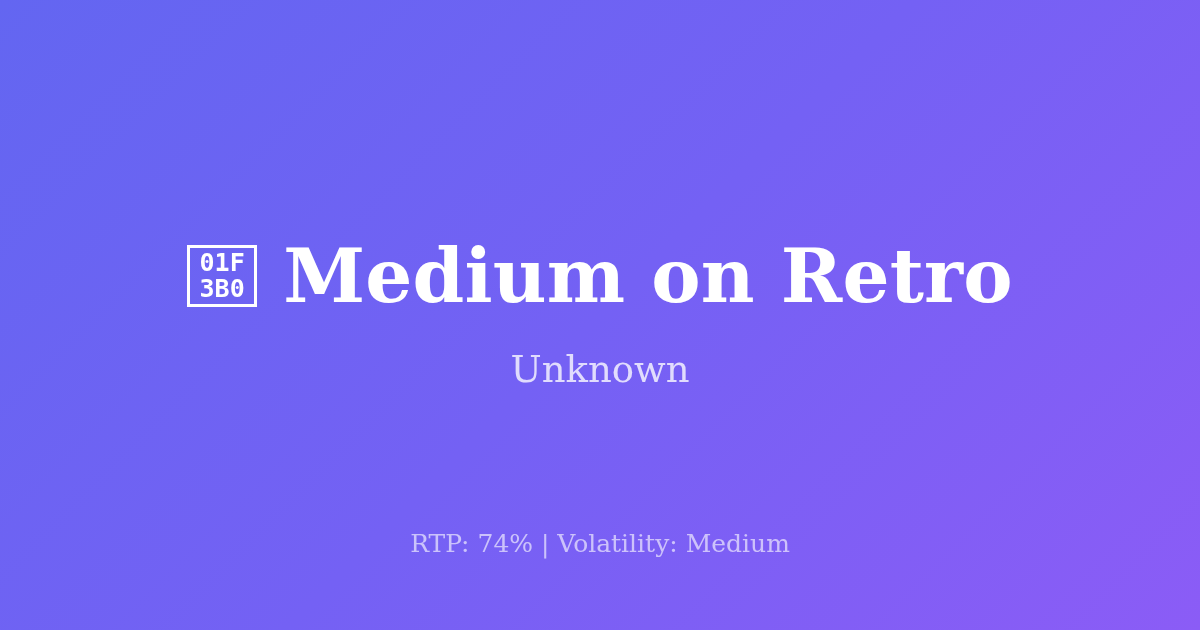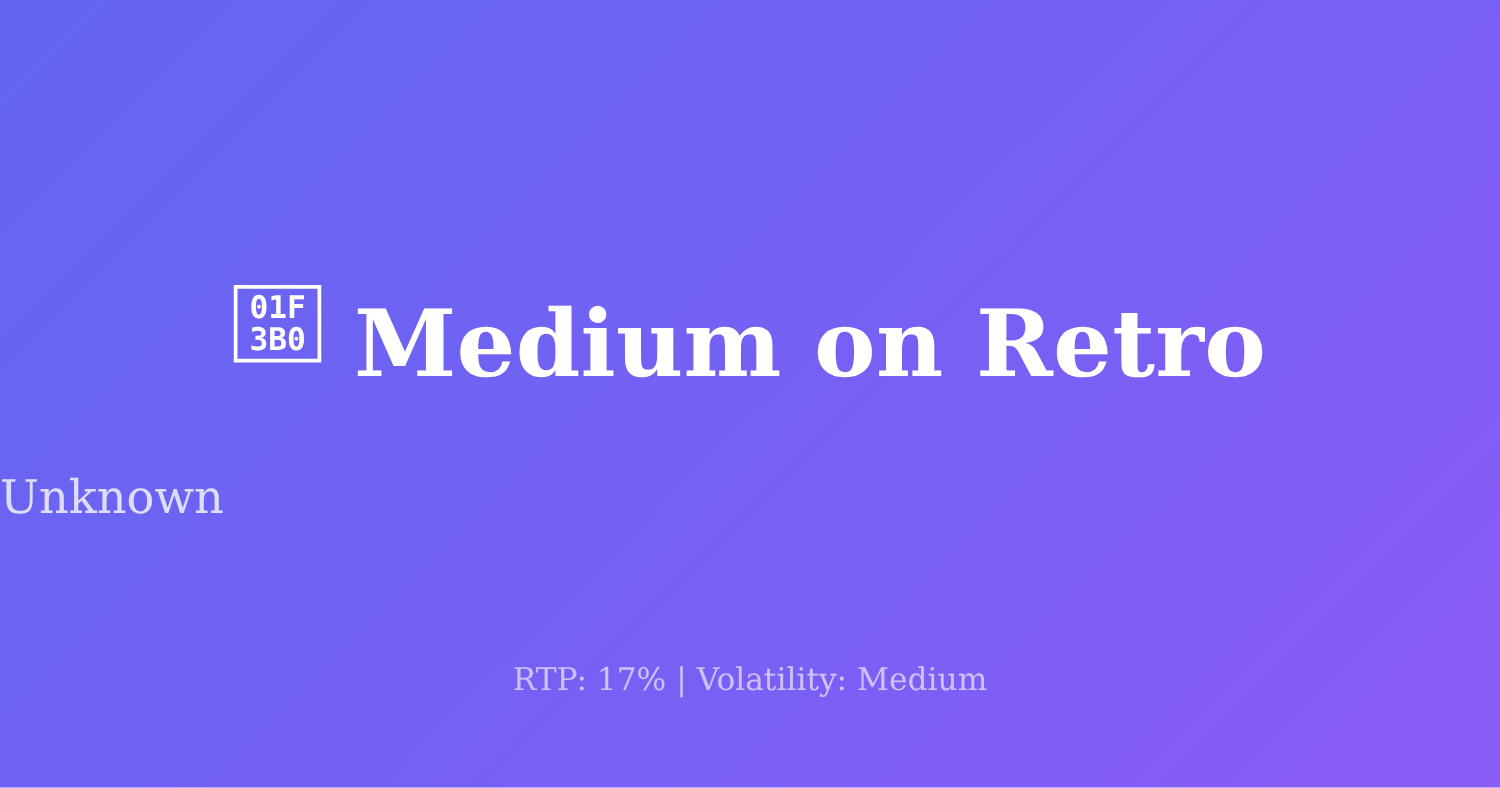--- a/index.html
+++ b/index.html
@@ -27,21 +27,21 @@
     overflow: hidden;
   }
 
   
   .title-row {
     position: absolute;
     top: 228px;
     left: 0;
     right: 0;
     display: flex;
-    align-items: flex-start;
+    align-items: center;
     justify-content: center;
     gap: 26px;
     height: 96px;
   }
 
   
   .tofu-glyph {
     flex: 0 0 auto;
     width: 70px;
     height: 62px;
@@ -74,24 +74,24 @@
     line-height: 96px;
     color: #ffffff;
     white-space: nowrap;
     letter-spacing: 0.2px;
     margin: 0;
   }
 
   
   .game-provider {
     position: absolute;
-    top: 376px;
+    top: 348px;
     left: 0;
     right: 0;
-    text-align: left;
+    text-align: center;
     font-family: "DejaVu Serif", "Liberation Serif", serif;
     font-weight: normal;
     font-size: 37px;
     line-height: 44px;
     color: rgba(255, 255, 255, 0.78);
     white-space: nowrap;
     margin: 0;
   }
 
   
@@ -121,15 +121,15 @@
       <span class="tofu-line">01F</span>
       <span class="tofu-line">3B0</span>
     </span>
 
     <h1 class="game-title">Medium on Retro</h1>
 
   </div>
 
   <p class="game-provider">Unknown</p>
 
-  <p class="game-meta">RTP: 17% | Volatility: Medium</p>
+  <p class="game-meta">RTP: 74% | Volatility: Medium</p>
 
 </div>
 
 </body></html>

